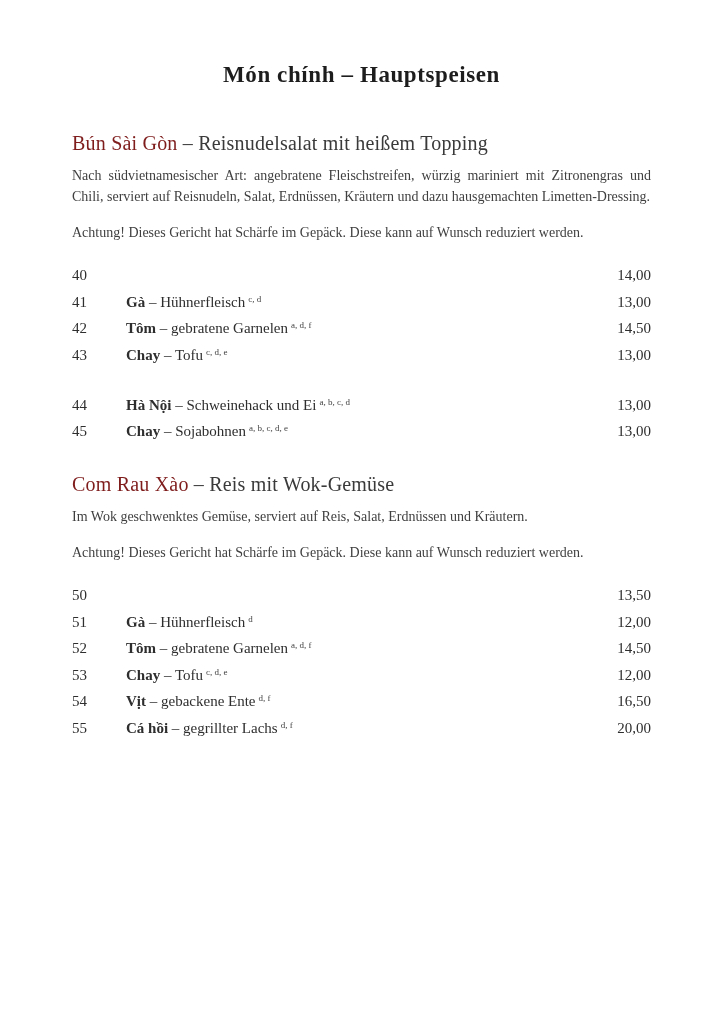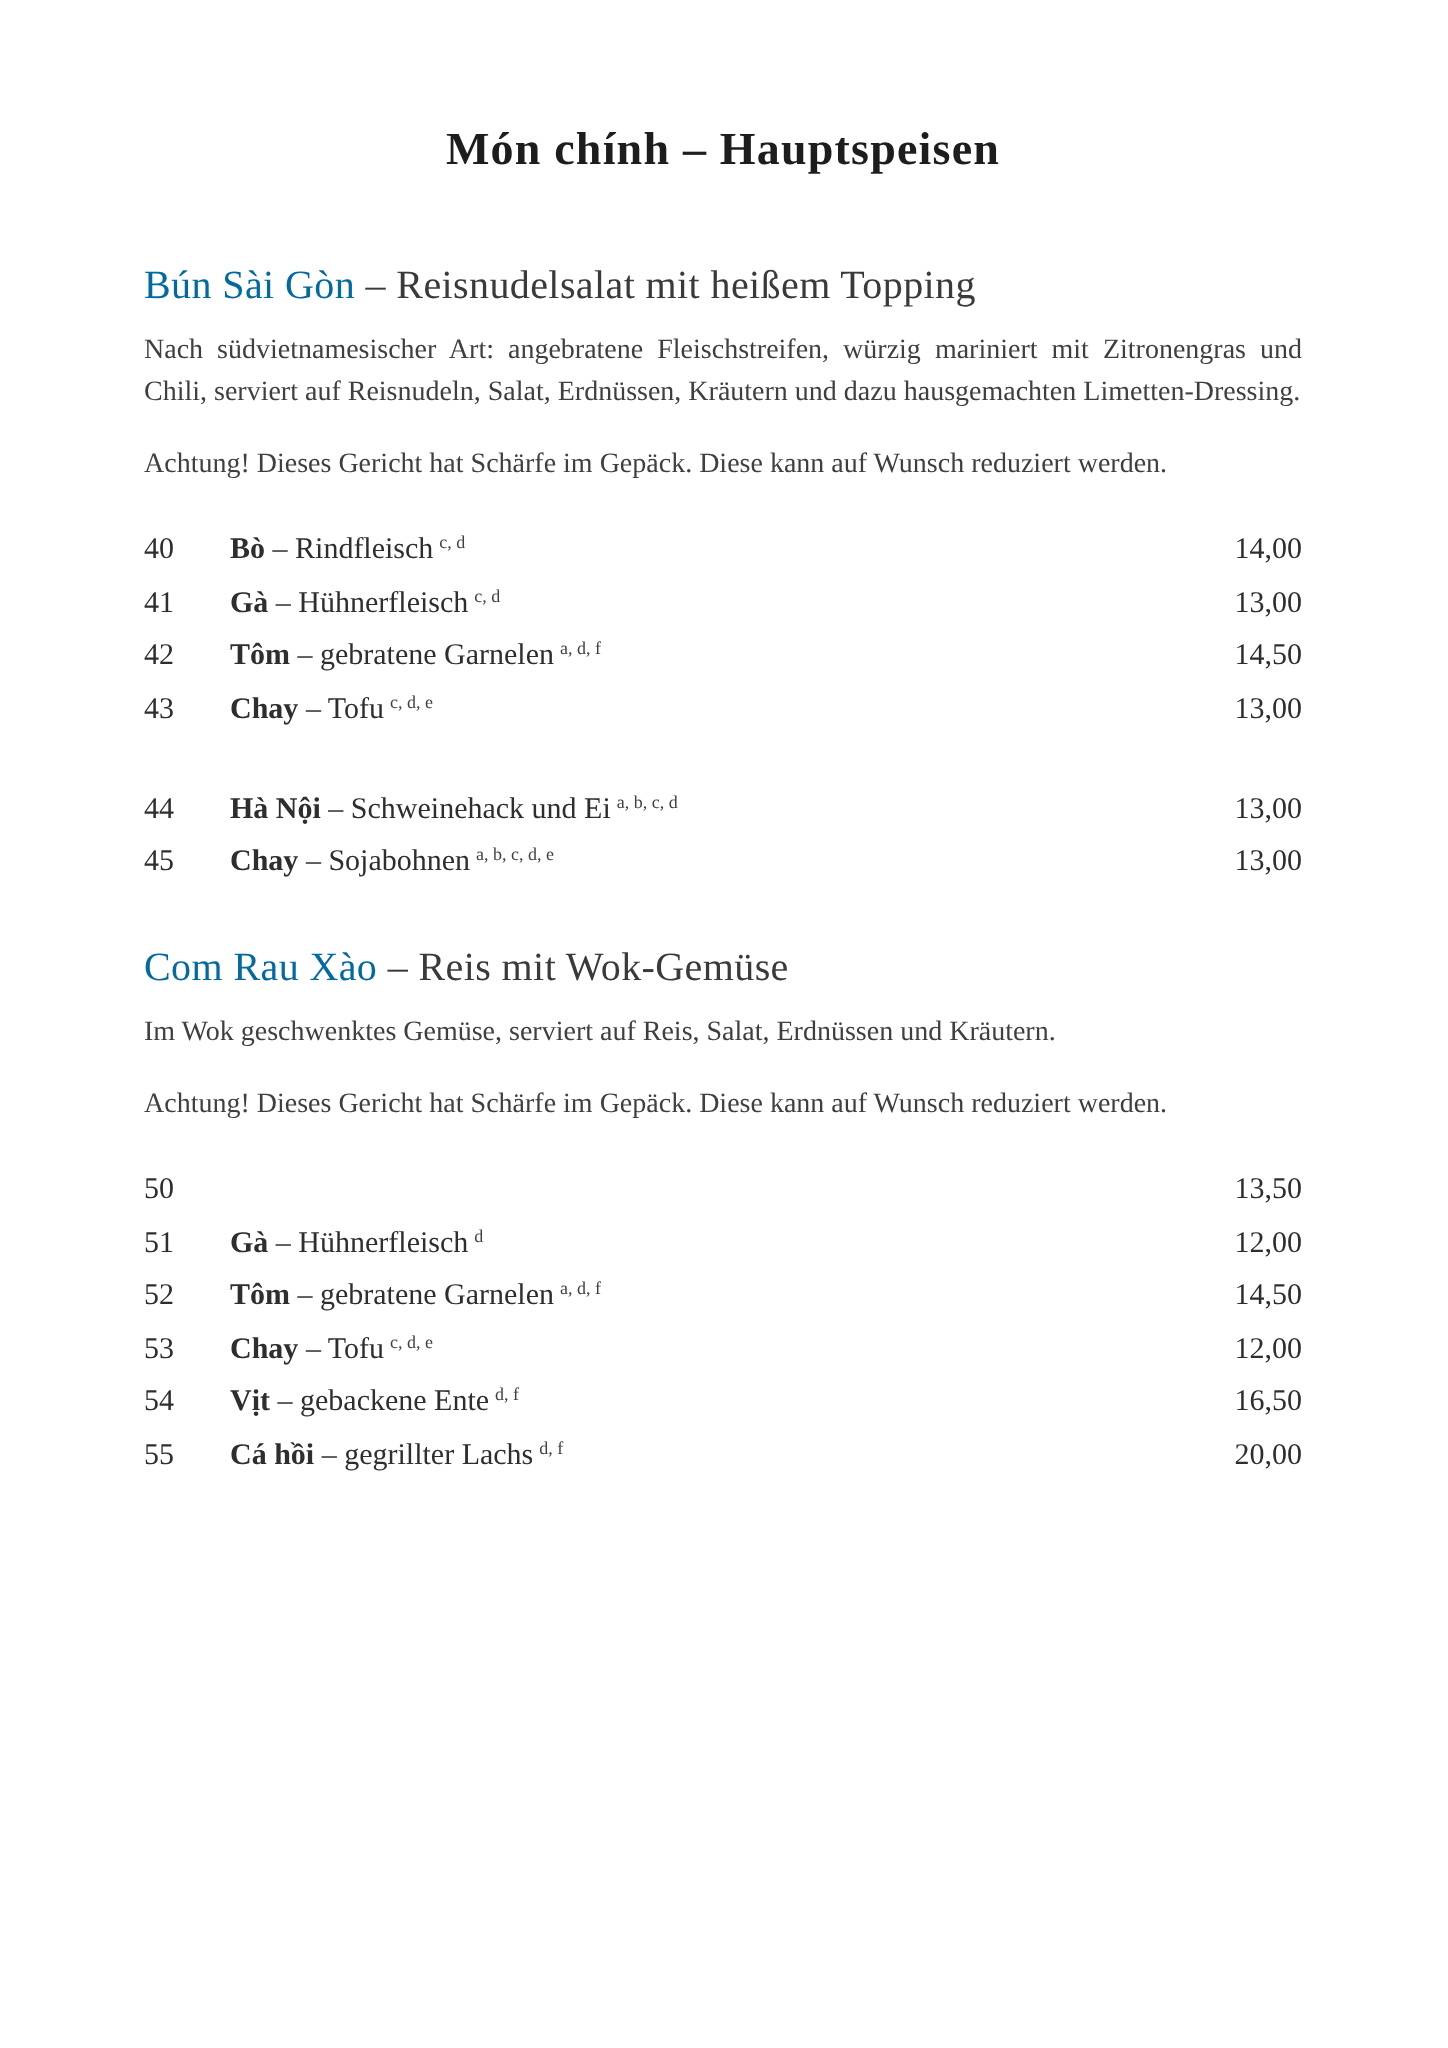--- a/index.html
+++ b/index.html
@@ -25,35 +25,36 @@
     margin-bottom: 44px;
   }
   .menu-section { margin-bottom: 33px; }
   .section-heading {
     font-size: 20px;
     font-weight: normal;
     color: #3a3a3a;
     margin-bottom: 10px;
     letter-spacing: 0.2px;
   }
-  .section-heading .vi { color: #0369a1; }
+  .section-heading .vi { color: #7f1d1d; }
   .para {
     font-size: 14px;
     line-height: 1.5;
     text-align: justify;
     color: #3f3f3f;
     margin-bottom: 15px;
   }
   .items { margin-top: 24px; }
   .item-row {
     display: flex;
     align-items: center;
     font-size: 15px;
     color: #2e2e2e;
     margin-bottom: 9.5px;
+    gap: 11px;
   }
   .item-num { flex: 0 0 43px; }
   .item-label { flex: 1 1 auto; }
   .item-name { font-weight: bold; }
   .item-allergens {
     font-size: 9px;
     position: relative;
     top: -5px;
     margin-left: 3px;
     color: #3f3f3f;
@@ -70,21 +71,20 @@
   <section class="menu-section">
     <h2 class="section-heading">
       <span class="vi">Bún Sài Gòn</span>
       <span class="de">– Reisnudelsalat mit heißem Topping</span>
     </h2>
     <p class="para">Nach südvietnamesischer Art: angebratene Fleischstreifen, würzig mariniert mit Zitronengras und Chili, serviert auf Reisnudeln, Salat, Erdnüssen, Kräutern und dazu hausgemachten Limetten-Dressing.</p>
     <p class="para">Achtung! Dieses Gericht hat Schärfe im Gepäck. Diese kann auf Wunsch reduziert werden.</p>
     <div class="items">
       <div class="item-row">
         <span class="item-num">40</span>
-        <span class="item-label"><span class="item-name">Bò</span> <span>– Rindfleisch</span><span class="item-allergens">c, d</span></span>
         <span class="item-price">14,00</span>
       </div>
       <div class="item-row">
         <span class="item-num">41</span>
         <span class="item-label"><span class="item-name">Gà</span> <span>– Hühnerfleisch</span><span class="item-allergens">c, d</span></span>
         <span class="item-price">13,00</span>
       </div>
       <div class="item-row">
         <span class="item-num">42</span>
         <span class="item-label"><span class="item-name">Tôm</span> <span>– gebratene Garnelen</span><span class="item-allergens">a, d, f</span></span>

